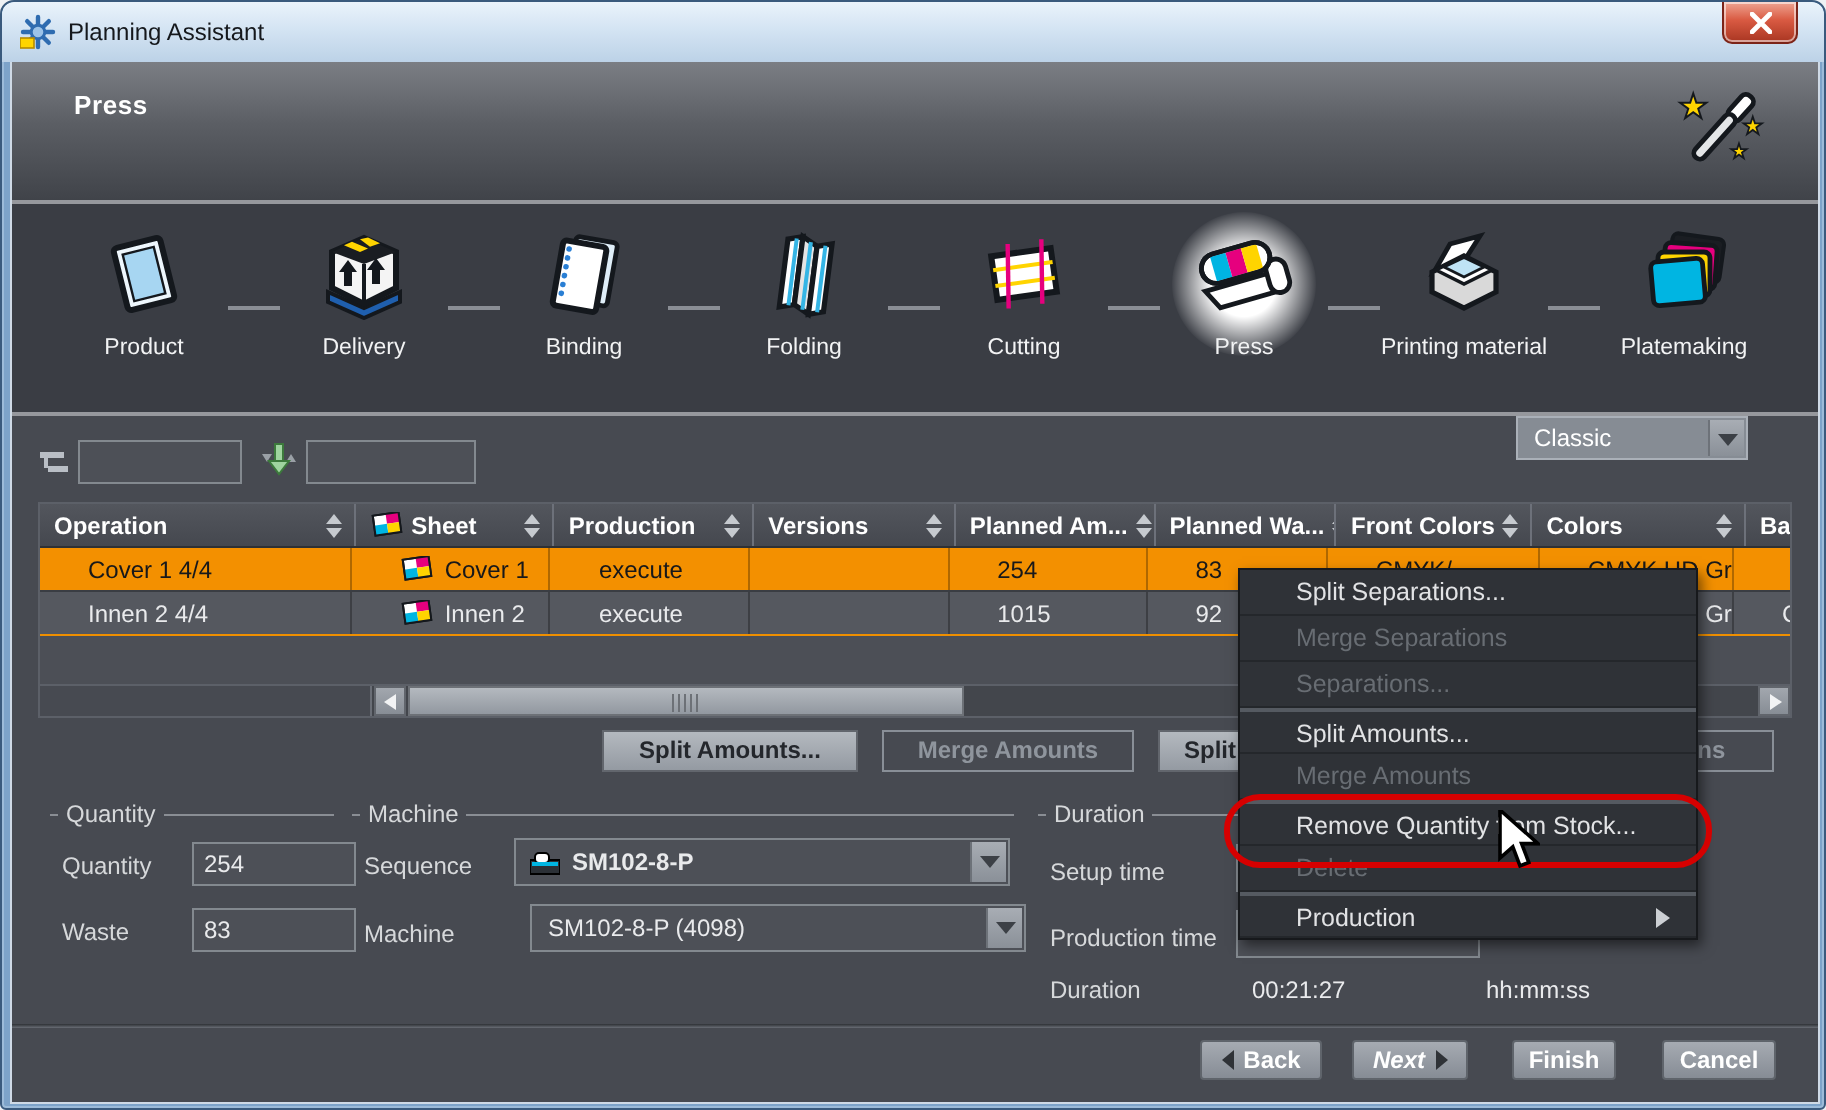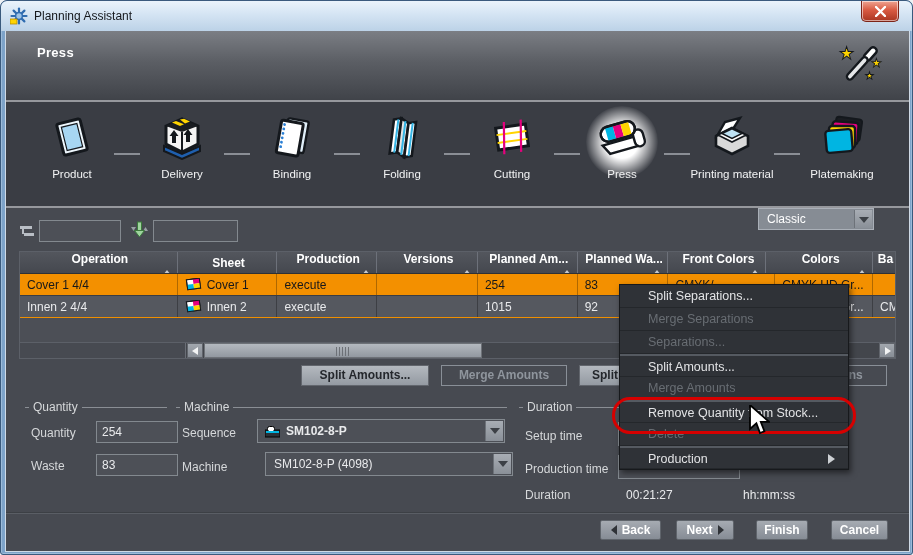--- a/index.html
+++ b/index.html
@@ -55,31 +55,31 @@
     background:linear-gradient(180deg,#a8adb4,#8a9098); border-left:1px solid #6d7279; }
   .combo-btn::after{ content:""; position:absolute; left:4px; top:7px;
     border-left:5px solid transparent; border-right:5px solid transparent; border-top:6px solid #3c4046; }
 
   
   .table{ position:absolute; left:18px; top:250px; width:877px; height:92px;
     border:1px solid #5c6068; background:#4c4f56; overflow:hidden; }
   .thead{ display:flex; height:22px; background:linear-gradient(180deg,#53565d,#45484f);
     border-bottom:1px solid #2e3135; }
   .th{ position:relative; display:flex; align-items:center; gap:4px; padding:0 4px 0 7px;
-    border-right:1px solid #6d717a; color:#fff; font-weight:bold; font-size:12px; white-space:nowrap; overflow:hidden;flex-direction:column; }
+    border-right:1px solid #6d717a; color:#fff; font-weight:bold; font-size:12px; white-space:nowrap; overflow:hidden; }
   .sorter{ margin-left:auto; display:flex; flex-direction:column; gap:2px; align-items:center; padding-right:2px;}
   .sorter i{ display:block; width:0; height:0; border-left:4px solid transparent; border-right:4px solid transparent; }
   .sorter .up{ border-bottom:5px solid #c6cacf; }
   .sorter .dn{ border-top:5px solid #c6cacf; }
   .trow{ display:flex; height:21px; color:#e9eaec; }
   .trow.sel{ background:#f39000; color:#17181a; }
   .trow.norm{ background:#55585f; }
   .rowsep{ height:1px; background:#3a3d43; }
   .cur-line{ height:1px; background:#ef8f00; }
-  .td{ position:relative; display:flex; align-items:center; gap:5px; padding:0 4px 0 7px;
+  .td{ position:relative; display:flex; align-items:center; gap:5px; padding:0 4px 0 24px;
     border-right:1px solid rgba(0,0,0,.28); white-space:nowrap; overflow:hidden; font-size:12px; }
 
   
   .c0{width:158px;} .c1{width:100px;} .c2{width:100px;} .c3{width:101px;}
   .c4{width:100px;} .c5{width:91px;} .c6{width:107px;} .c7{width:98px;} .c8{width:22px; border-right:none;}
 
   
   .hscroll{ position:absolute; left:18px; top:341px; width:877px; height:17px; background:#43464c; border:1px solid #5c6068; }
   .hs-spacer{ position:absolute; left:0; top:0; width:166px; height:15px; background:#474a51; border-right:1px solid #6a6e76; }
   .hs-btn{ position:absolute; top:0; width:16px; height:15px; background:linear-gradient(180deg,#a2a7ae,#878d95); border:1px solid #61656c; }
@@ -490,21 +490,21 @@
   <input class="finput" style="left: 617px; top: 454px; width: 122px; height: 24px;" readonly="" value="">
   <span class="flabel" style="left:524px; top:487px;">Duration</span>
   <span class="fvalue" style="left:625px; top:487px;">00:21:27</span>
   <span class="fvalue" style="left:742px; top:487px;">hh:mm:ss</span>
 
   <div class="footer-sep"></div>
   <div class="fbtn" style="left:599px; width:61px;">
     <span class="tri-l"></span>
     <span>Back</span>
   </div>
-  <div class="fbtn" style="left:675px; width:58px;">
+  <div class="fbtn" style="left:675px; width:58px;font-style:italic;">
     <span>Next</span>
     <span class="tri-r"></span>
   </div>
   <div class="fbtn" style="left:755px; width:52px;">
     <span>Finish</span>
   </div>
   <div class="fbtn" style="left:830px; width:57px;">
     <span>Cancel</span>
   </div>
 

